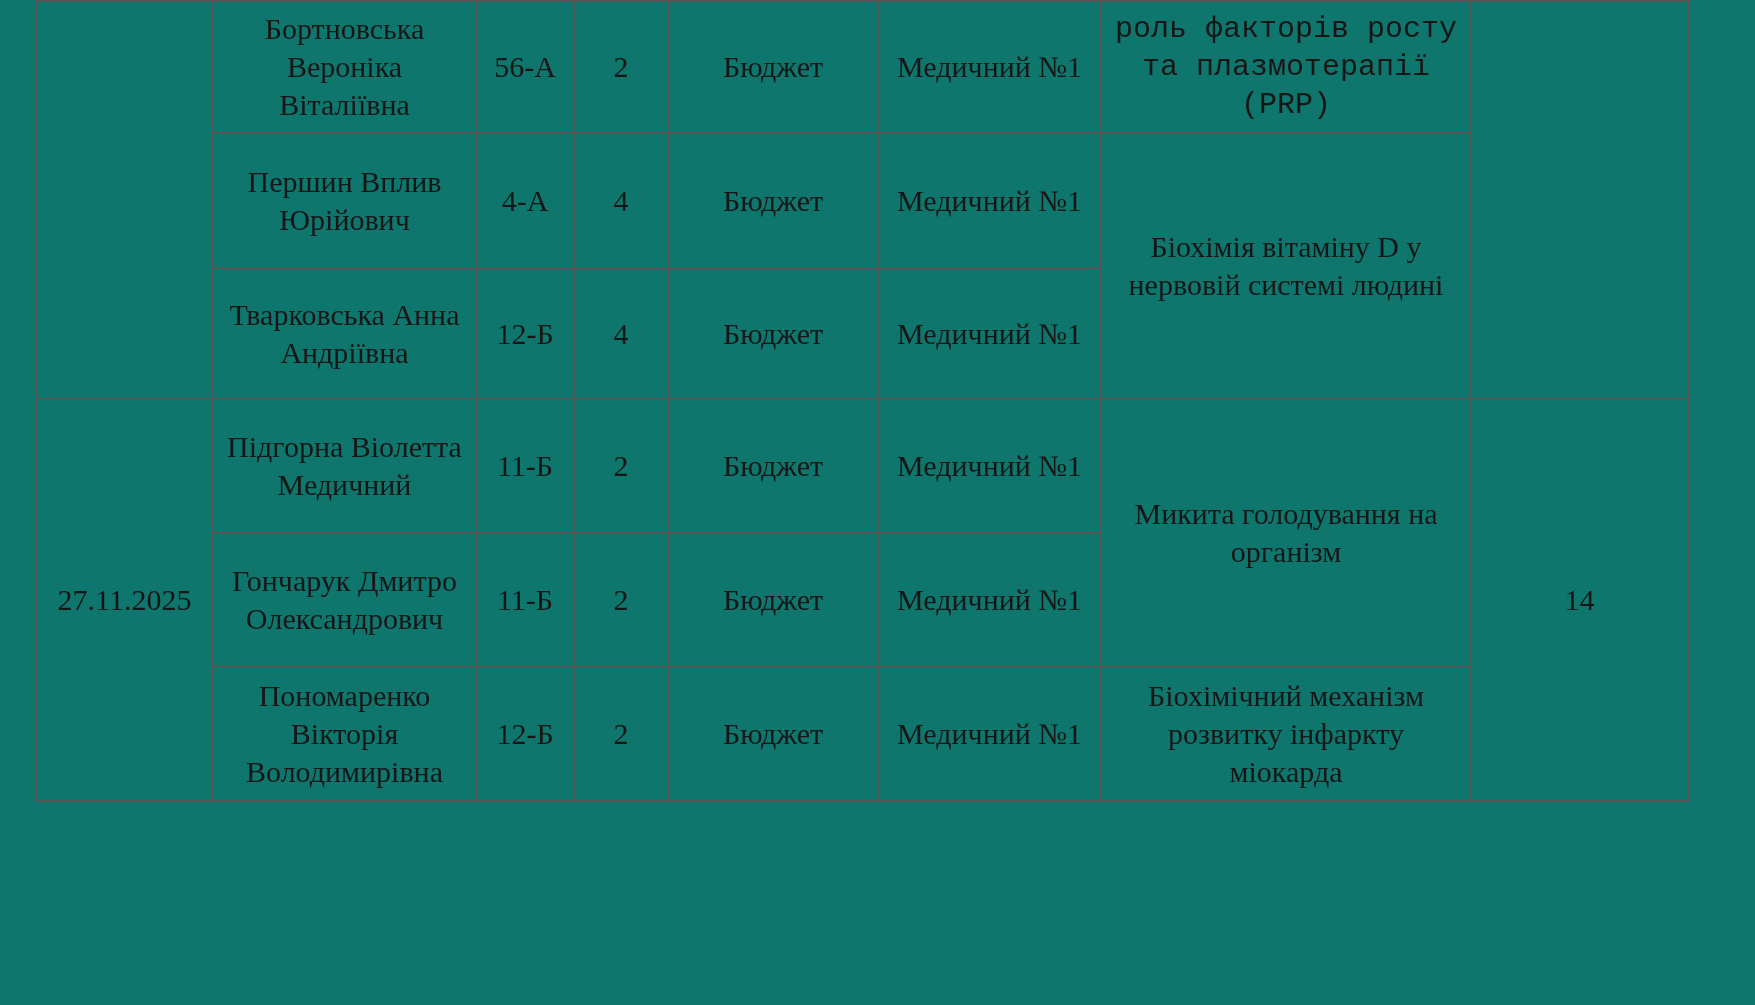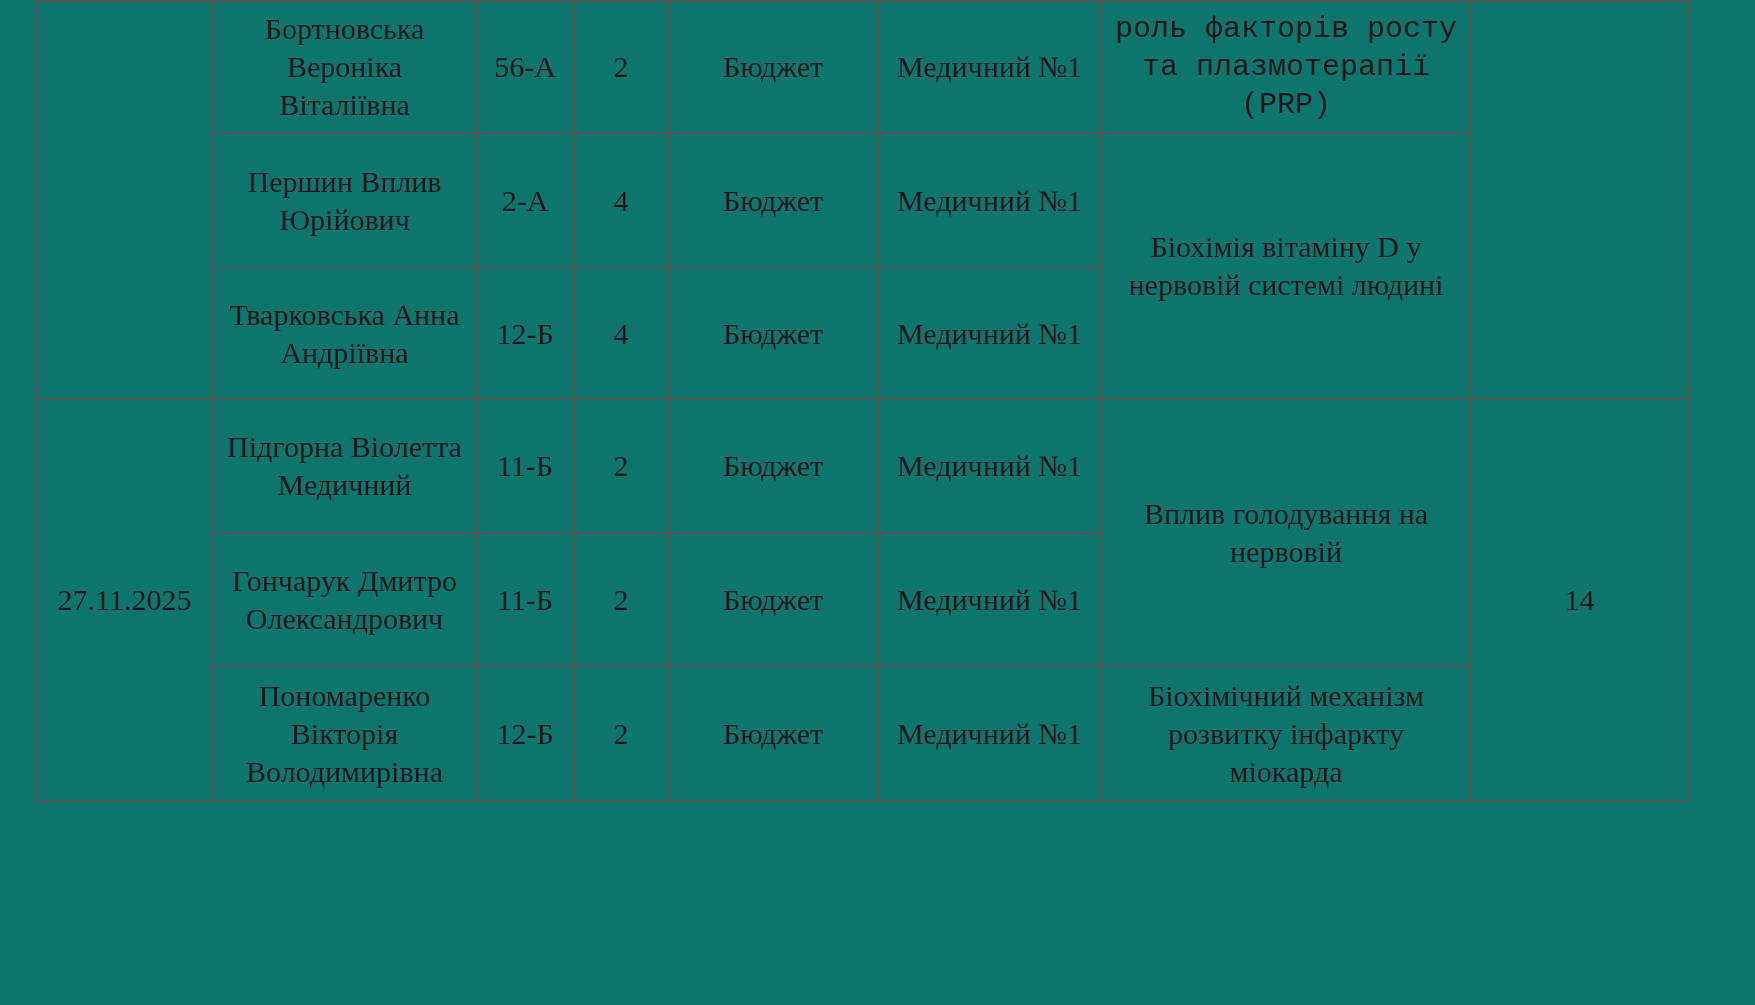--- a/index.html
+++ b/index.html
@@ -55,41 +55,41 @@
         <td>Бортновська Вероніка Віталіївна</td>
         <td>56-А</td>
         <td>2</td>
         <td>Бюджет</td>
         <td>Медичний №1</td>
         <td class="valign-top">роль факторів росту та плазмотерапії (PRP)</td>
         <td rowspan="3"></td>
       </tr>
       <tr class="r2">
         <td>Першин Вплив Юрійович</td>
-        <td>2-А</td>
+        <td>4-А</td>
         <td>4</td>
         <td>Бюджет</td>
         <td>Медичний №1</td>
         <td rowspan="2">Біохімія вітаміну D у нервовій системі людині</td>
       </tr>
       <tr class="r3">
         <td>Тварковська Анна Андріївна</td>
         <td>12-Б</td>
         <td>4</td>
         <td>Бюджет</td>
         <td>Медичний №1</td>
       </tr>
       <tr class="r4">
         <td rowspan="3">27.11.2025</td>
         <td>Підгорна Віолетта Медичний</td>
         <td>11-Б</td>
         <td>2</td>
         <td>Бюджет</td>
         <td>Медичний №1</td>
-        <td rowspan="2">Вплив голодування на нервовій</td>
+        <td rowspan="2">Микита голодування на організм</td>
         <td rowspan="3">14</td>
       </tr>
       <tr class="r5">
         <td>Гончарук Дмитро Олександрович</td>
         <td>11-Б</td>
         <td>2</td>
         <td>Бюджет</td>
         <td>Медичний №1</td>
       </tr>
       <tr class="r6">

